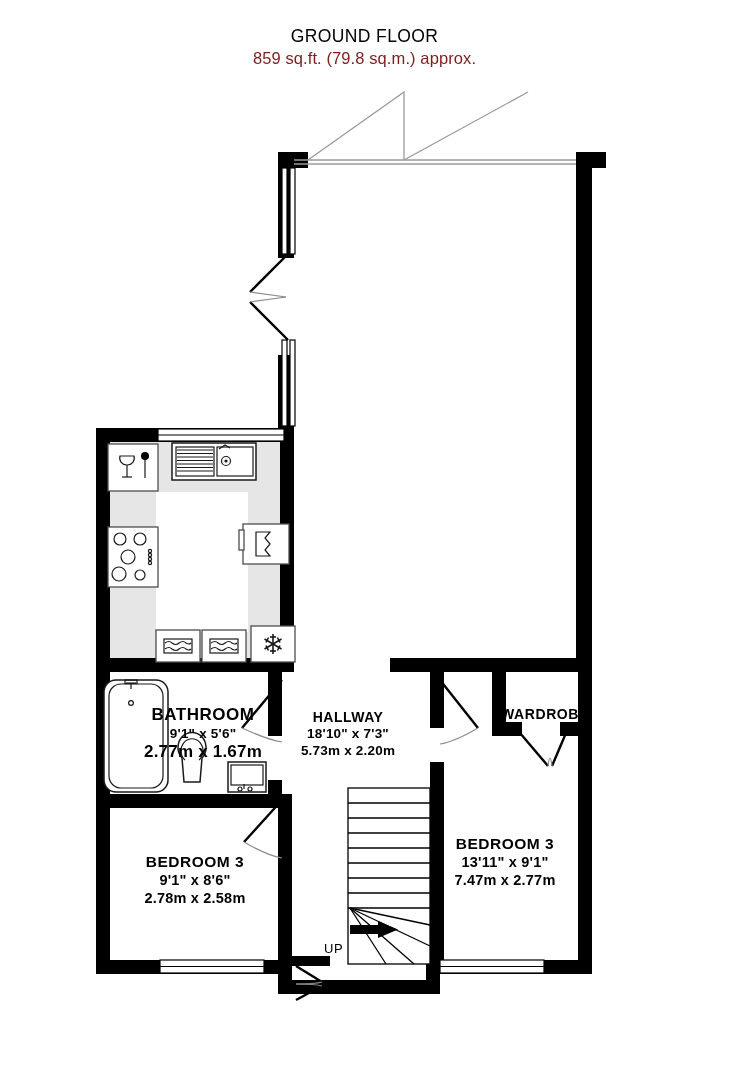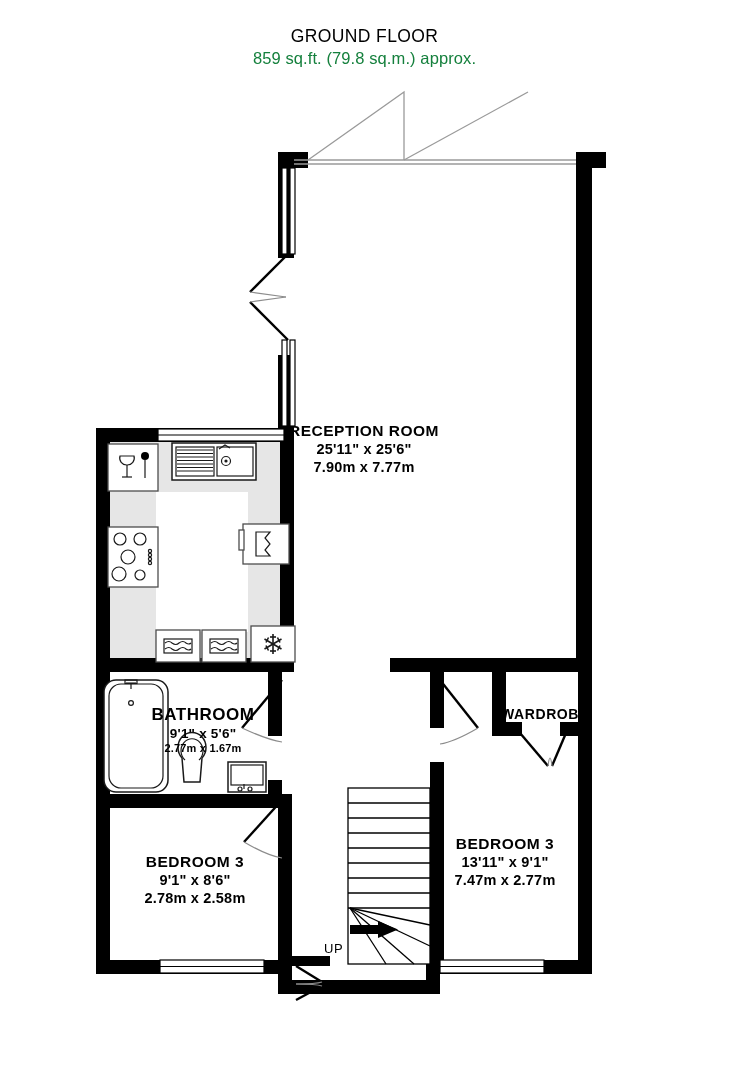--- a/index.html
+++ b/index.html
@@ -30,21 +30,21 @@
     line-height: 1.25;
   }
   .title-main {
     font-size: 17.5px;
     letter-spacing: 0.4px;
     color: #000;
   }
   .title-sub {
     font-size: 16.5px;
     letter-spacing: 0.1px;
-    color: #15803d;
+    color: #7f1d1d;
   }
   svg#plan {
     position: absolute;
     top: 0;
     left: 0;
     display: block;
   }
   .wall        { fill: #000000; }
   .floor-fill  { fill: #ffffff; }
   .kitchen-fill{ fill: #e6e6e6; }
@@ -322,32 +322,32 @@
       <path class="swing" d="M548,766 Q550,750 552,766"></path>
 
       <line class="doorleaf" x1="296" y1="966" x2="322" y2="982"></line>
       <line class="doorleaf" x1="296" y1="1000" x2="322" y2="986"></line>
       <path class="swing" d="M322,982 Q316,984 296,984"></path>
       <path class="swing" d="M322,986 Q316,984 296,984"></path>
     </g>
 
   </svg>
 
-  <div class="room-label lbl-reception">
-    <div class="rl-name">RECEPTION ROOM</div>
-    <div class="rl-dim">25'11"  x 25'6"</div>
-    <div class="rl-dim">7.90m  x 7.77m</div>
-  </div>
 
   <div class="room-label lbl-bathroom">
     <div class="rl-name" style="font-size:17px">BATHROOM</div>
     <div class="rl-dim" style="font-size:13.5px">9'1"  x 5'6"</div>
-    <div class="rl-dim" style="font-size:11px">2.77m  x 1.67m</div>
-  </div>
-
+    <div class="rl-dim" style="font-size:17px">2.77m  x 1.67m</div>
+  </div>
+
+  <div class="room-label lbl-hallway">
+    <div class="rl-name" style="font-size:14px">HALLWAY</div>
+    <div class="rl-dim" style="font-size:13.5px">18'10"  x 7'3"</div>
+    <div class="rl-dim" style="font-size:13.5px">5.73m  x 2.20m</div>
+  </div>
 
   <div class="room-label lbl-bedroom3">
     <div class="rl-name">BEDROOM 3</div>
     <div class="rl-dim">13'11"  x 9'1"</div>
     <div class="rl-dim">7.47m  x 2.77m</div>
   </div>
 
   <div class="room-label lbl-bedroom4">
     <div class="rl-name">BEDROOM 3</div>
     <div class="rl-dim">9'1"  x 8'6"</div>

